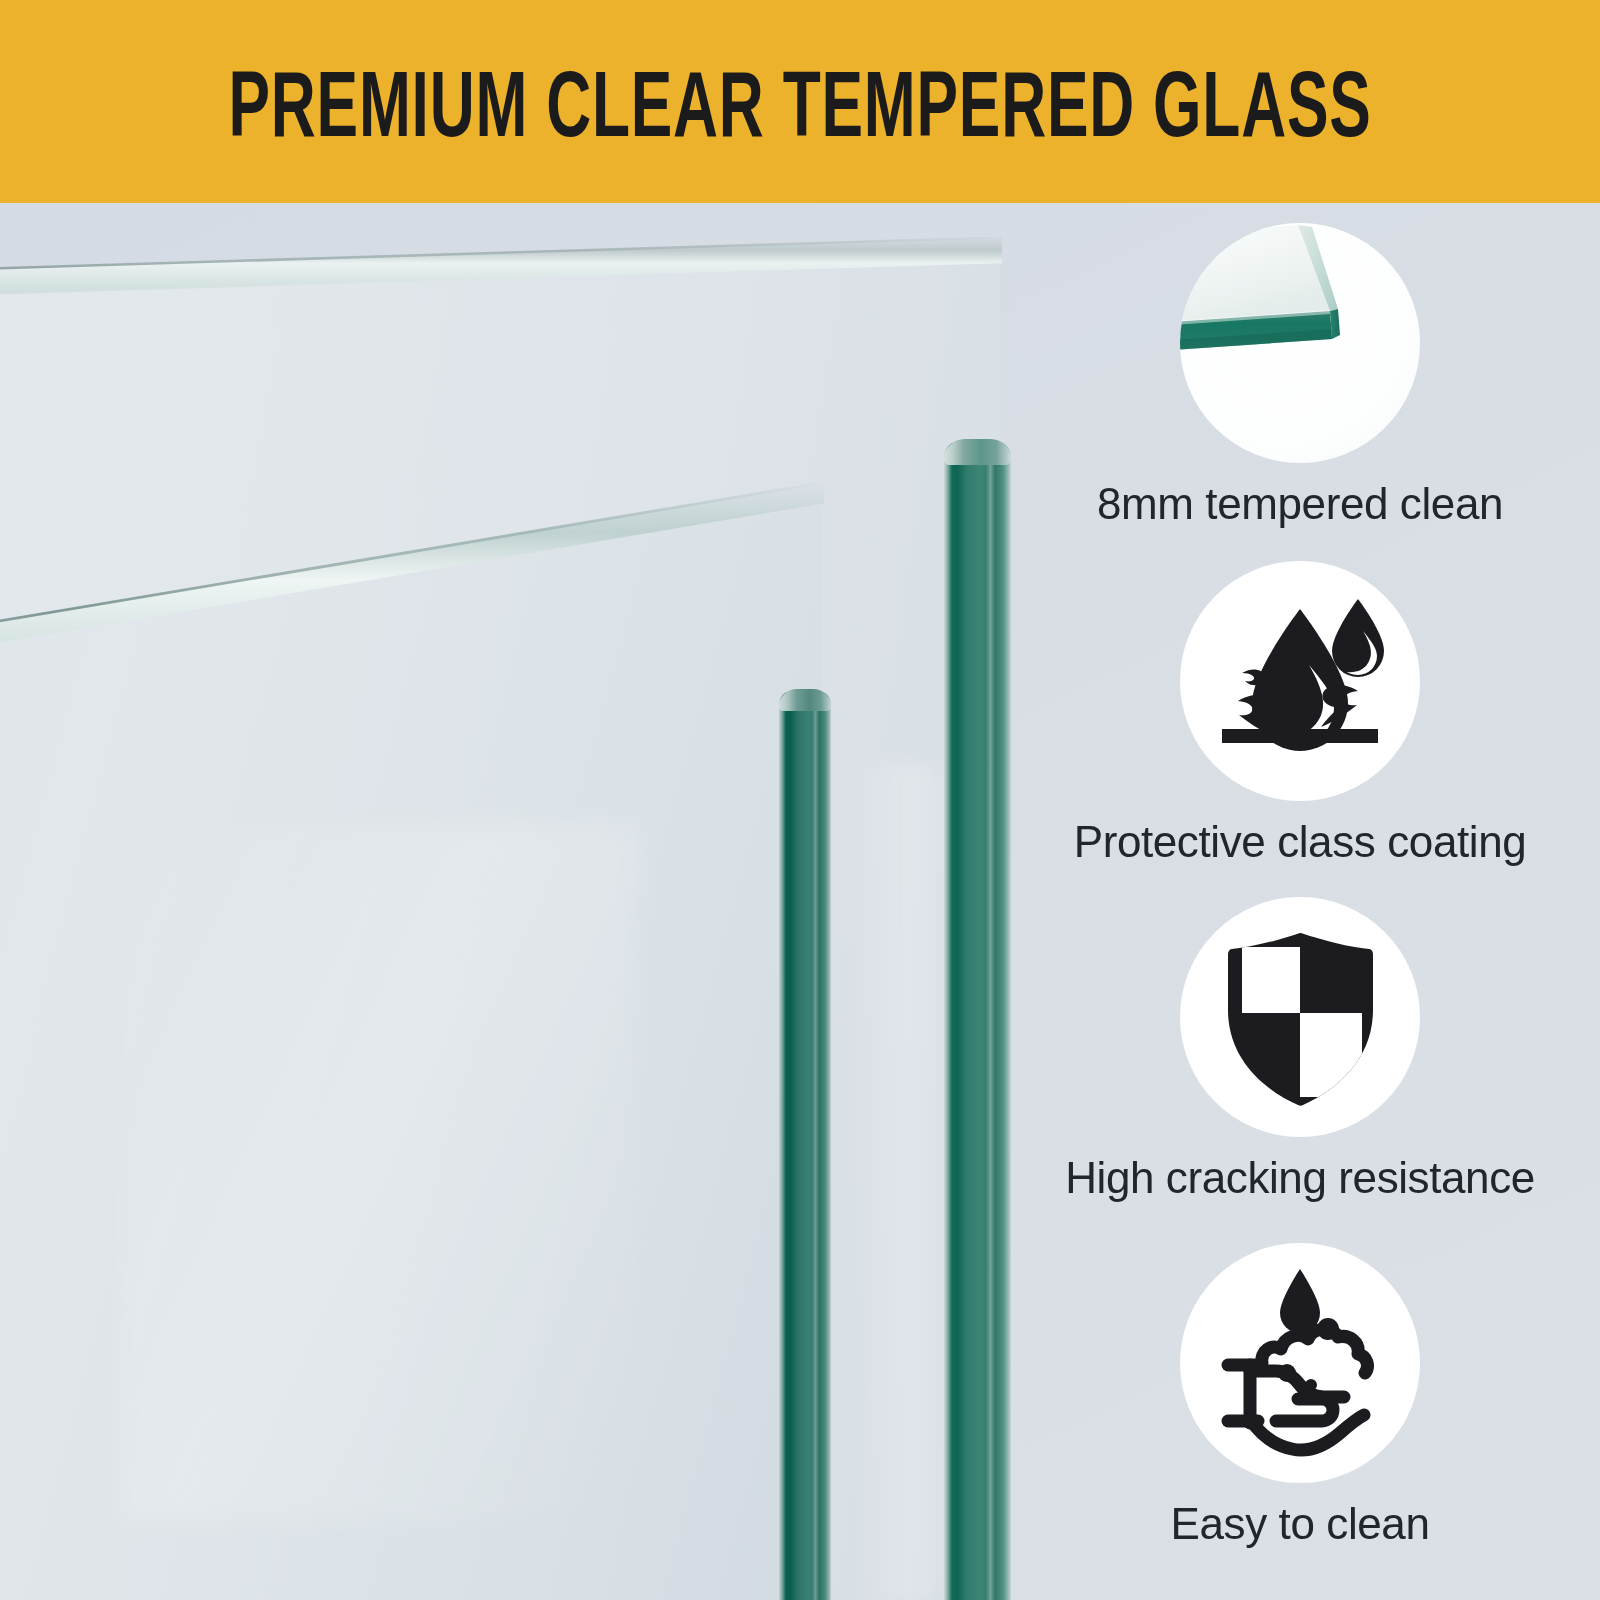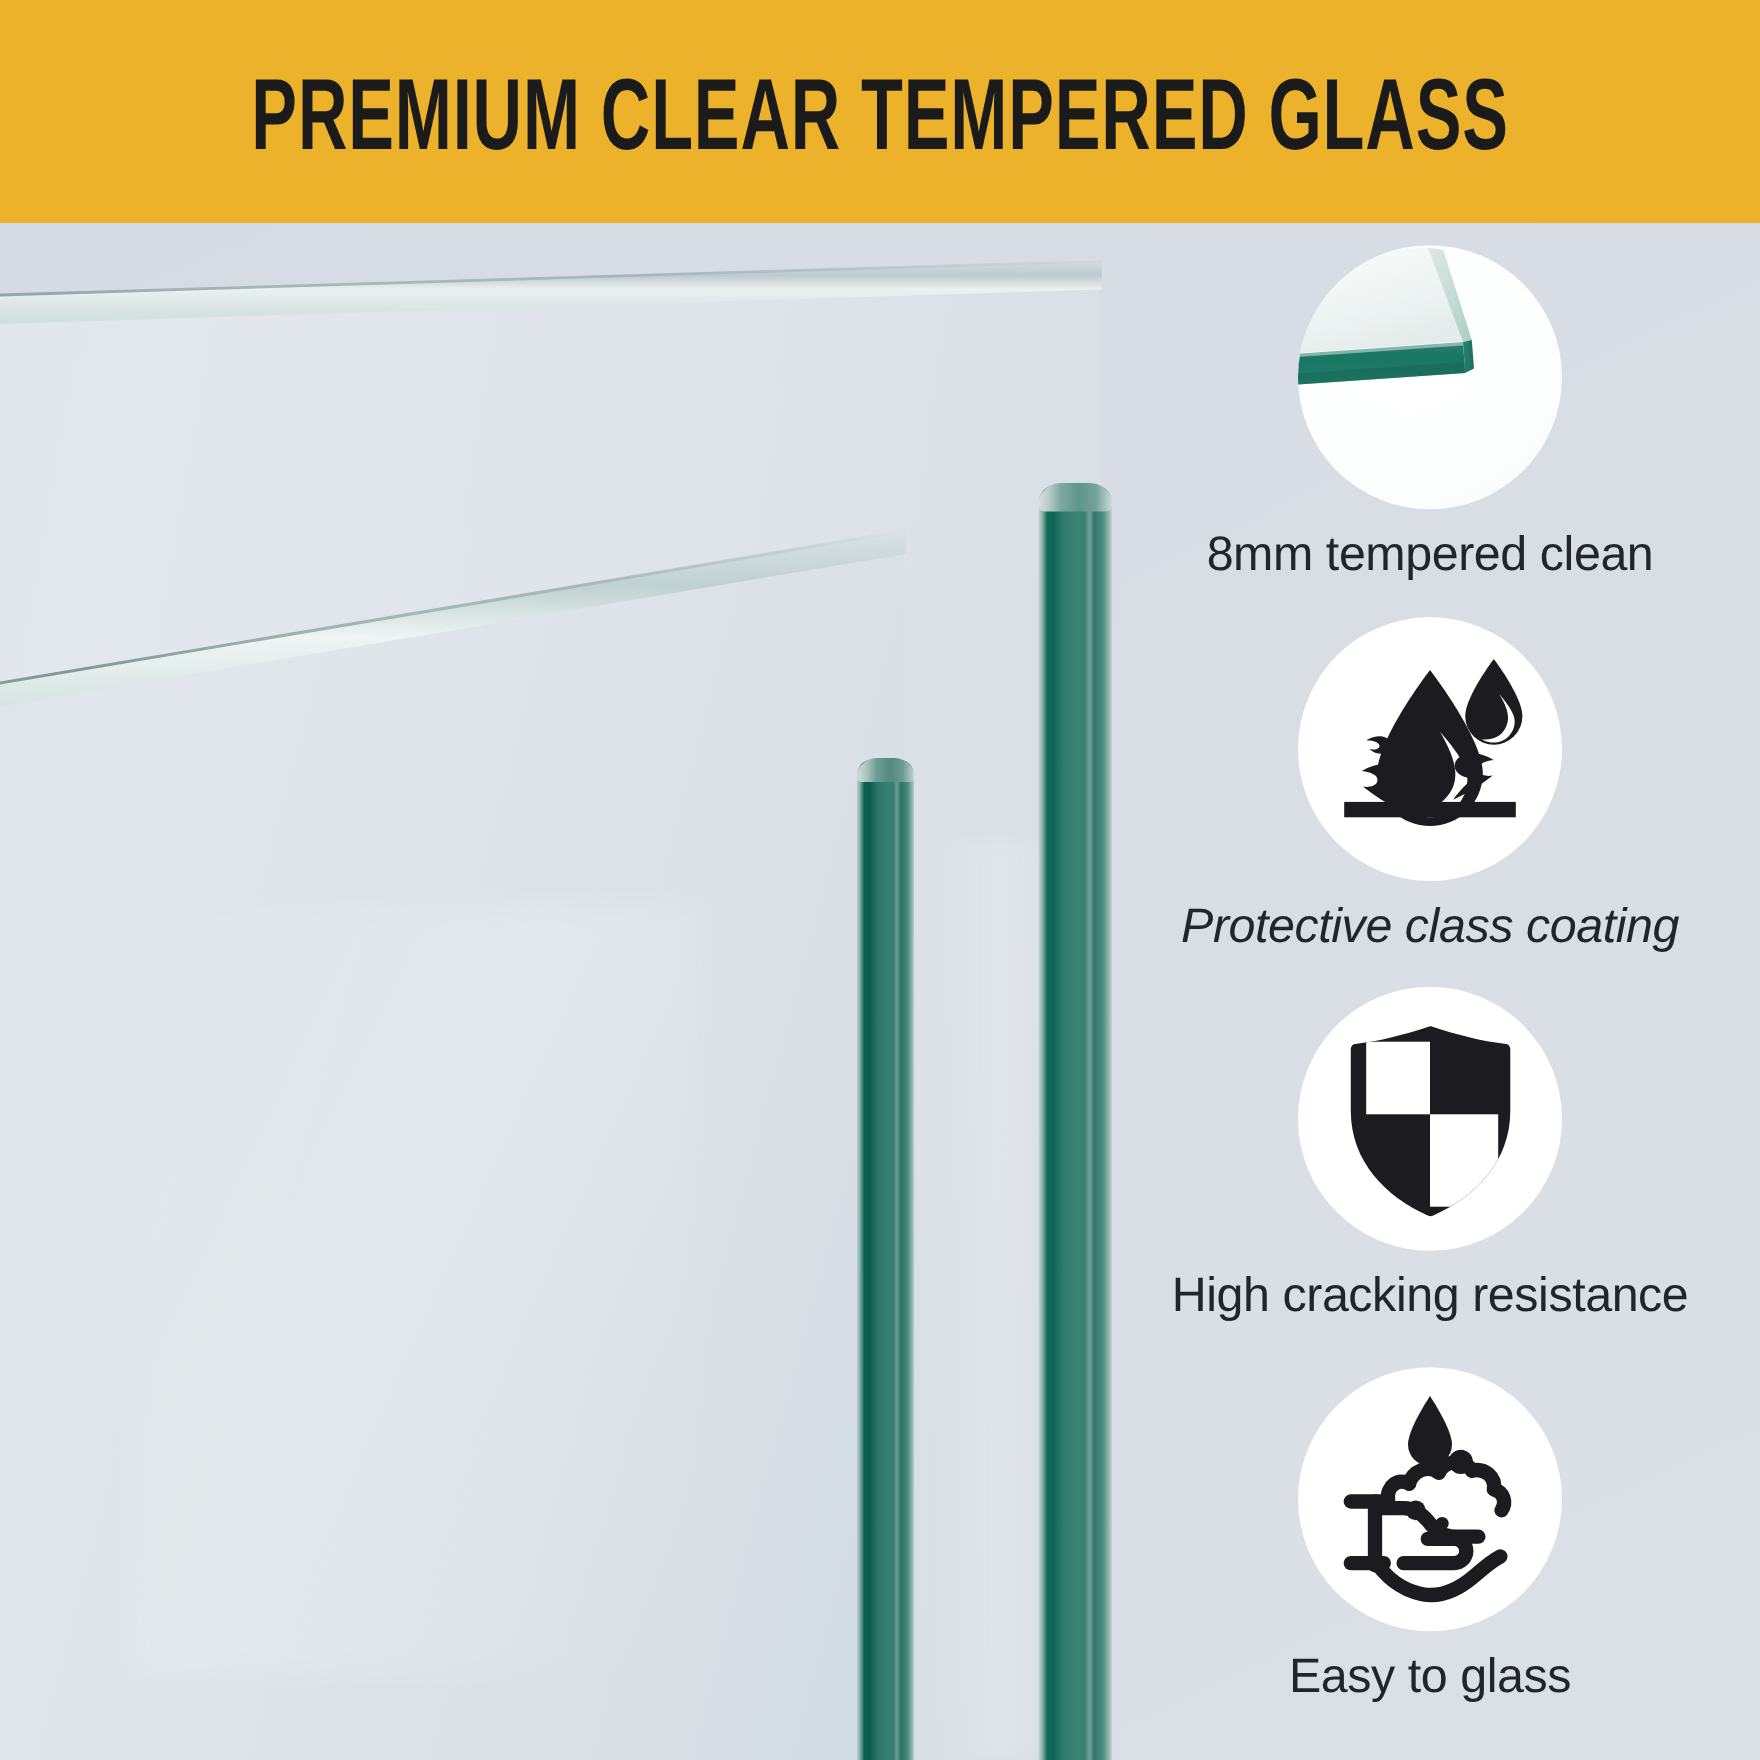--- a/index.html
+++ b/index.html
@@ -283,21 +283,21 @@
     width: 600px;
     height: 1397px;
   }
   .feature {
     position: absolute;
     left: 0;
     width: 600px;
     text-align: center;
   }
   .feature-1 { top: 20px; }
-  .feature-2 { top: 358px; font-style: italic; }
+  .feature-2 { top: 358px; }
   .feature-3 { top: 694px; }
   .feature-4 { top: 1040px; }
 
   .icon-circle {
     position: relative;
     width: 240px;
     height: 240px;
     margin: 0 auto;
     border-radius: 50%;
     background: #ffffff;
@@ -527,18 +527,18 @@
                        c18 4 34 -4 48 -16
                        c8 -7 16 -14 24 -18"></path>
             </g>
             <g fill="#1c1c20">
 
               <circle cx="107" cy="130" r="9"></circle>
               <circle cx="131" cy="142" r="6"></circle>
             </g>
           </svg>
         </div>
-        <div class="feature-label">Easy to glass</div>
+        <div class="feature-label">Easy to clean</div>
       </div>
 
     </div>
   </div>
 </div>
 
 </body></html>

